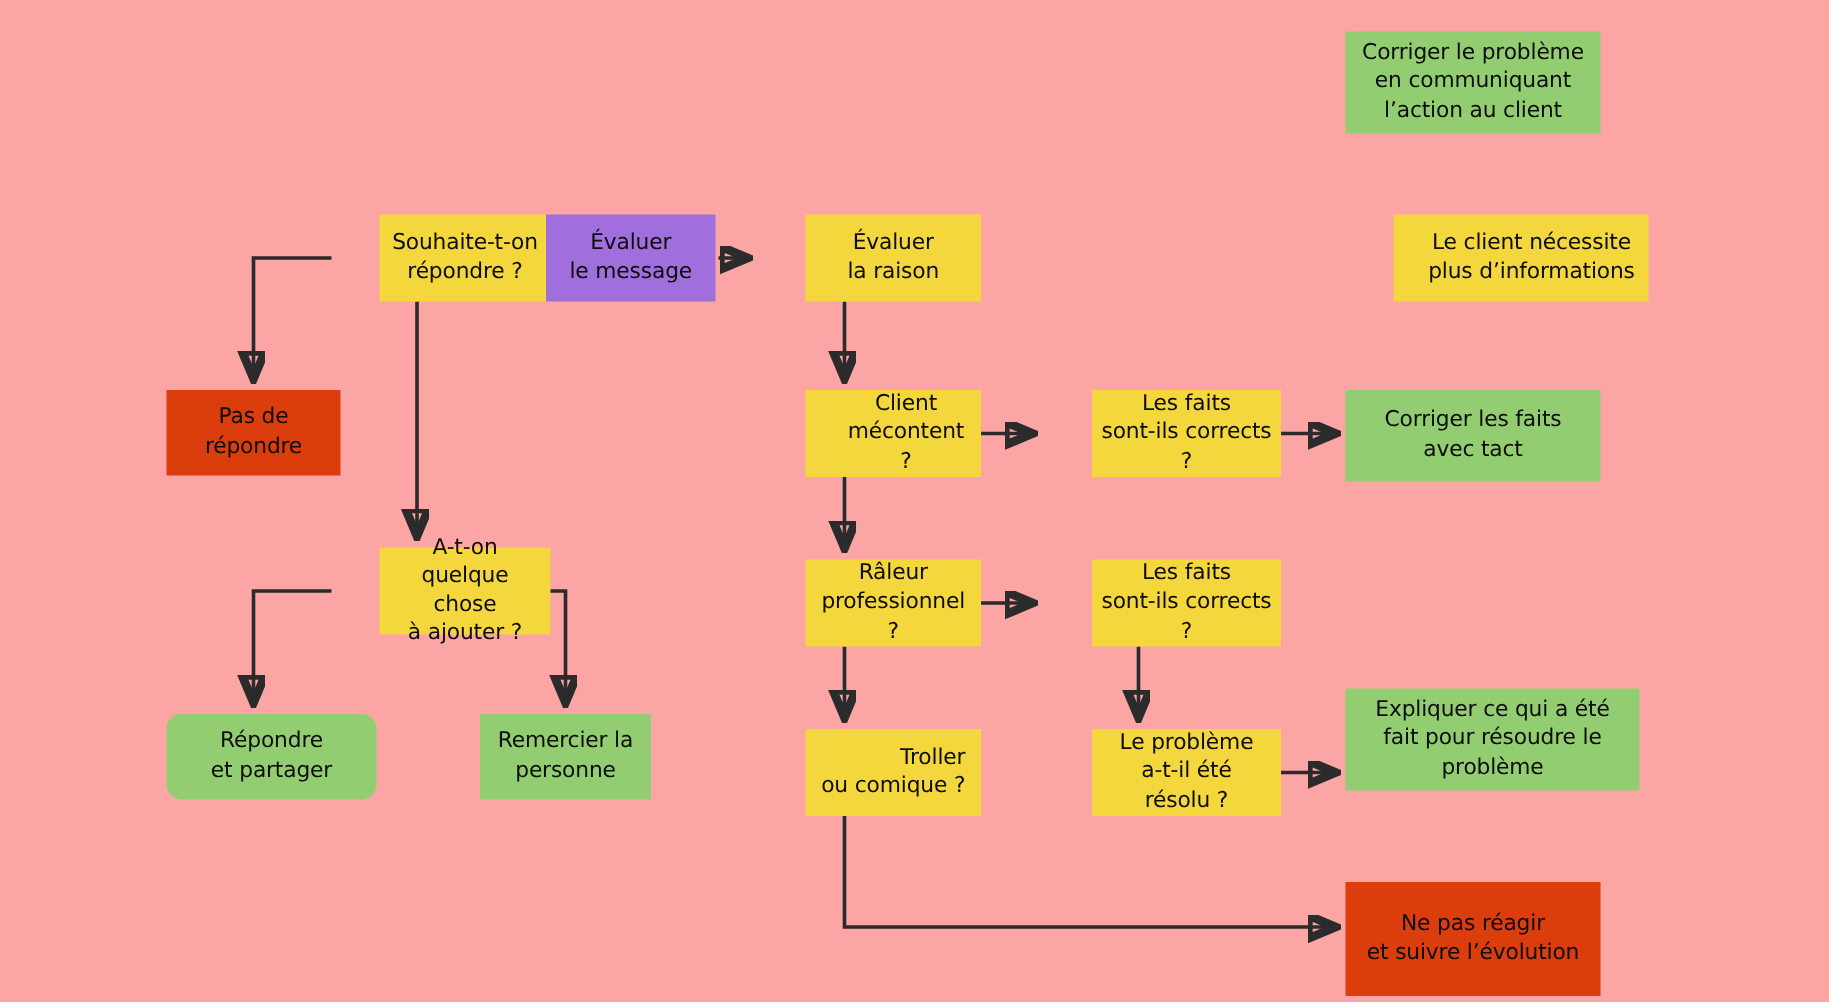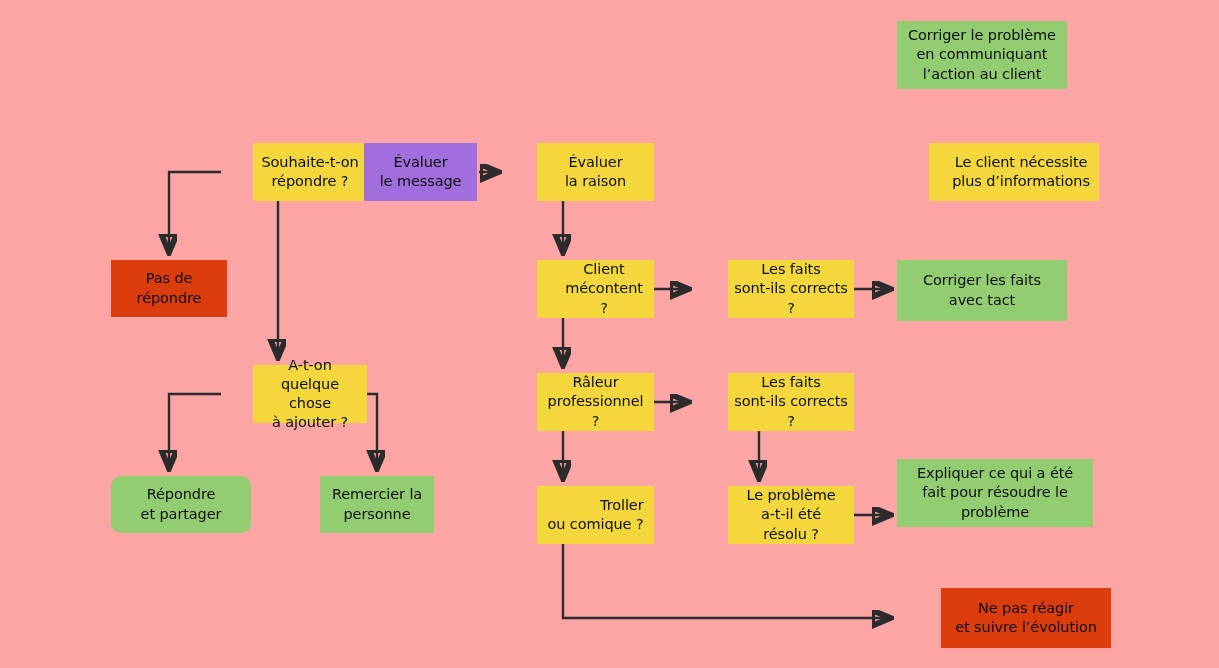--- a/index.html
+++ b/index.html
@@ -120,17 +120,17 @@
       <div class="node c-green" style="left: 320px; top: 476px; width: 114px; height: 57px;">Remercier la
 personne</div>
       <div class="node c-yellow" style="left: 505px; top: 486px; width: 117px; height: 58px; text-align: right;">Troller
 ou comique ?</div>
       <div class="node c-yellow" style="left: 696px; top: 486px; width: 126px; height: 58px;">Le problème
 a-t-il été
 résolu ?</div>
       <div class="node c-green" style="left: 897px; top: 459px; width: 196px; height: 68px;">Expliquer ce qui a été
 fait pour résoudre le
 problème</div>
-      <div class="node c-red" style="left: 941px; top: 588px; width: 170px; height: 60px;">Ne pas réagir
+      <div class="node c-red" style="left: 897px; top: 588px; width: 170px; height: 76px;">Ne pas réagir
 et suivre l’évolution</div>
     </div>
 
 </div>
 
 </body></html>

